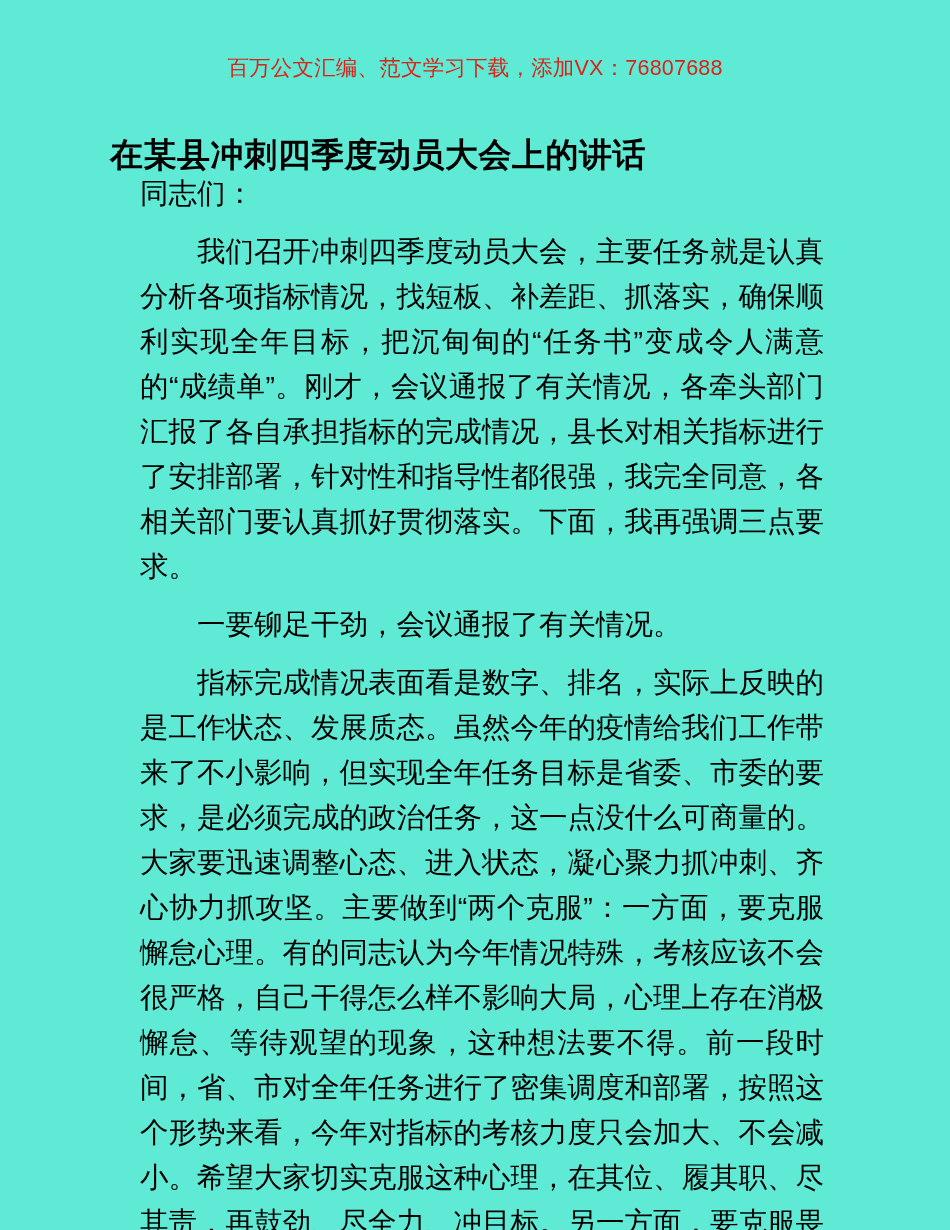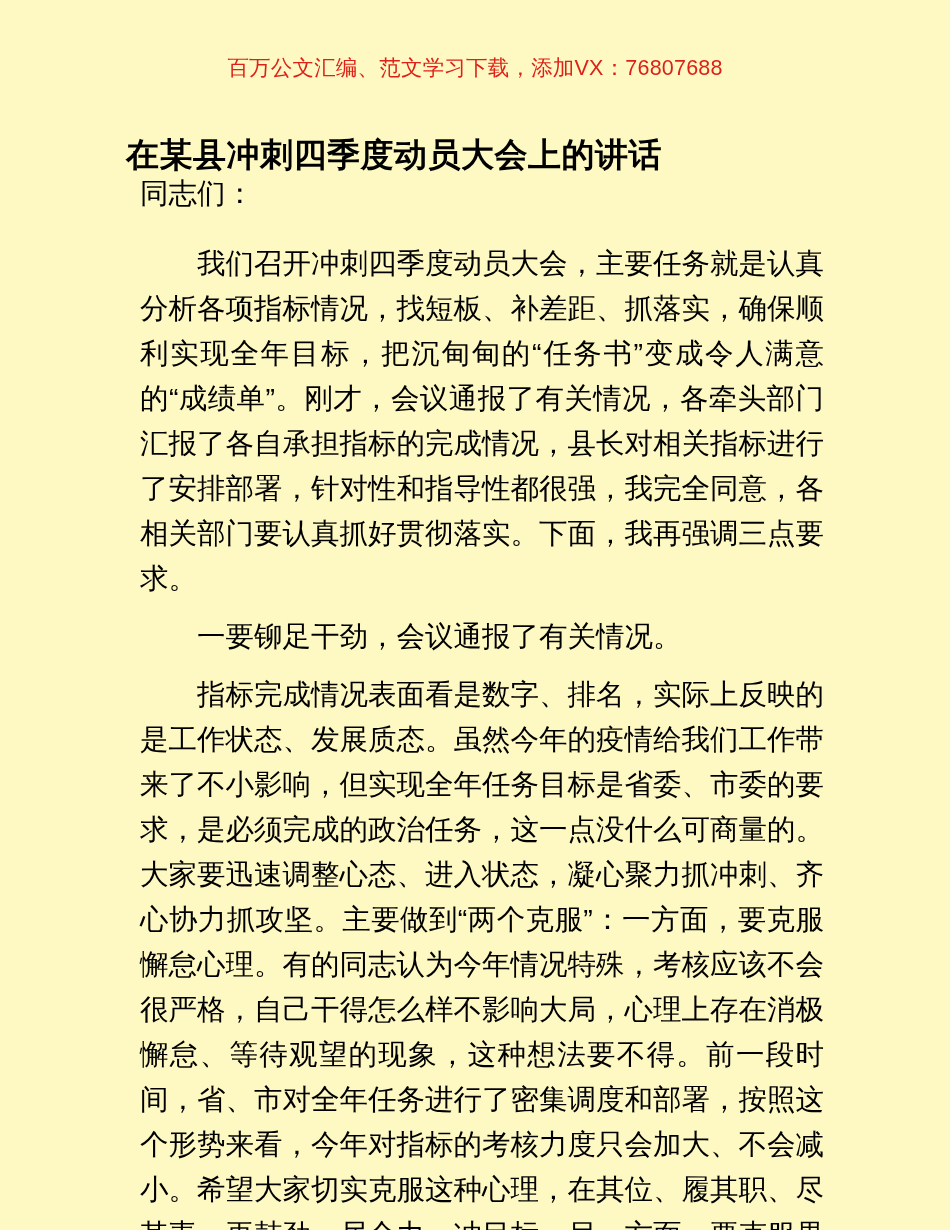--- a/index.html
+++ b/index.html
@@ -11,21 +11,21 @@
     width: 950px;
     height: 1230px;
     position: relative;
     font-family: "Liberation Sans", "DejaVu Sans", sans-serif;
     overflow: hidden;
   }
 
   .page {
     width: 950px;
     height: 1230px;
-    background: #fef9c3;
+    background: #5eead4;
     box-sizing: border-box;
     position: relative;
   }
 
   
   .promo-header {
     position: absolute;
     top: 56px;
     left: 0;
     width: 950px;
@@ -44,21 +44,20 @@
     top: 112px;
     left: 0;
     width: 756px;
     text-align: center;
     color: #000000;
     font-size: 33px;
     font-weight: bold;
     letter-spacing: 0.5px;
     line-height: 1.3;
     white-space: nowrap;
-    padding-left: 16px;
   }
 
   
   .doc-body {
     position: absolute;
     top: 171px;
     left: 140px;
     width: 684px;
   }
 
@@ -69,21 +68,21 @@
     color: #000000;
     text-align: justify;
     text-justify: inter-ideograph;
     text-indent: 57px;
     letter-spacing: 0;
     word-break: break-all;
   }
 
   .para.salutation {
     text-indent: 0;
-    margin-bottom: 12px;
+    margin-bottom: 0;
   }
 
   
   .spacer-sm { height: 13px; }
 </style>
 </head>
 <body>
 
 <div class="page">
 

